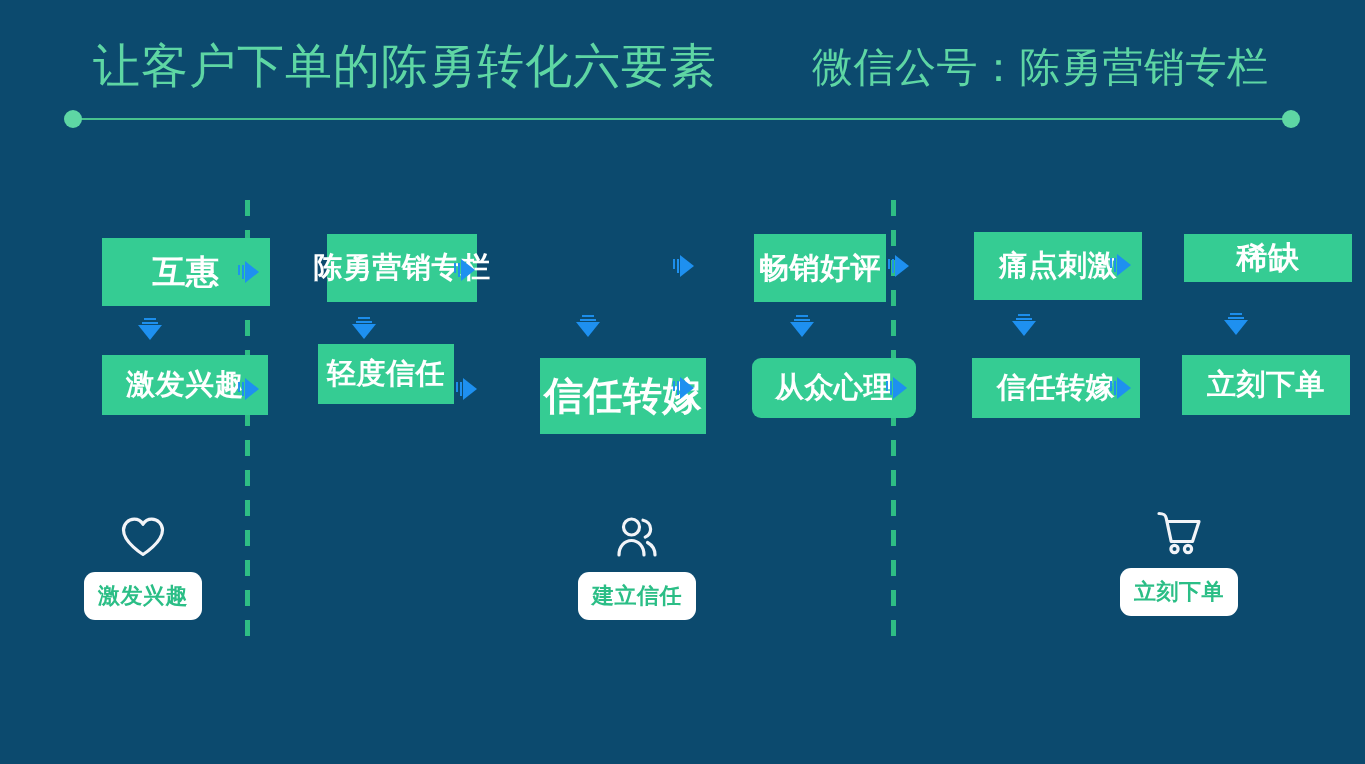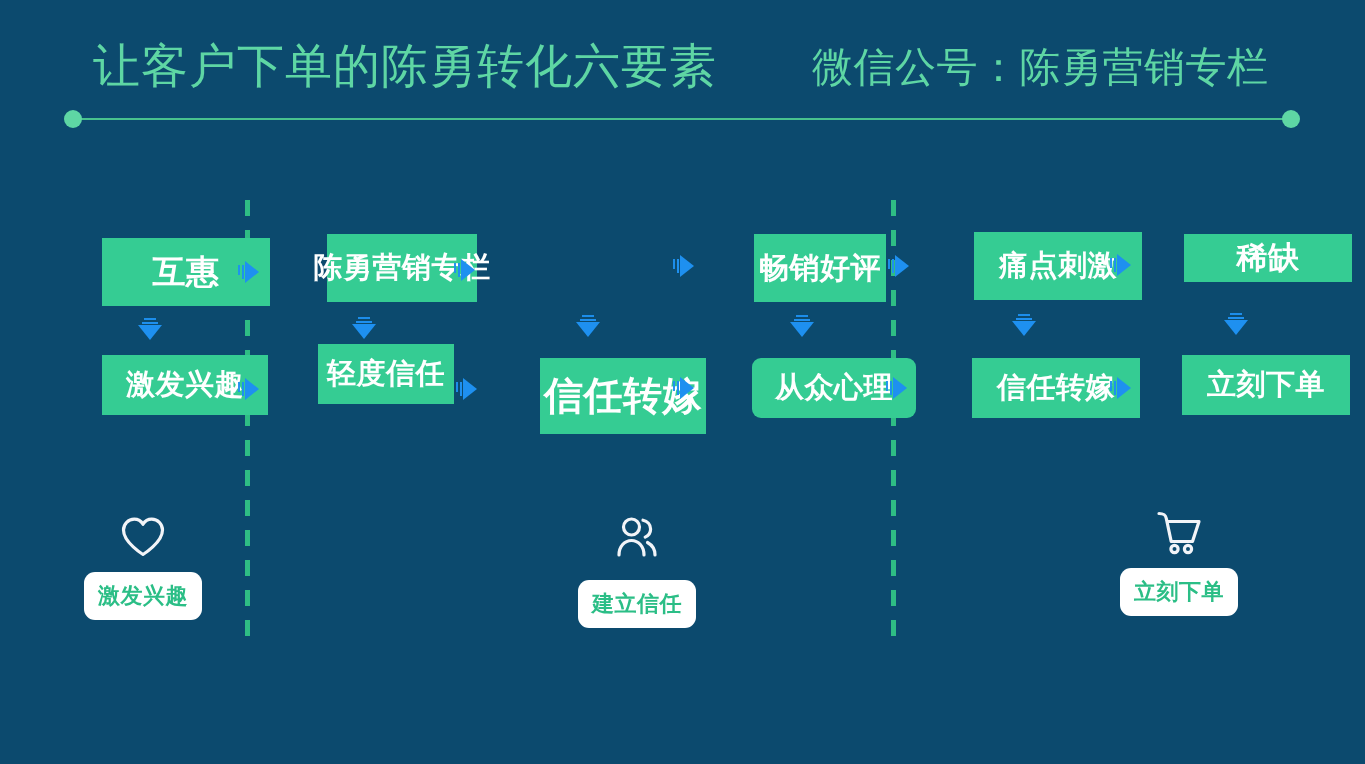--- a/index.html
+++ b/index.html
@@ -367,21 +367,21 @@
     <div class="stage-icon">
       <svg width="46" height="42" viewBox="0 0 46 42" fill="none" stroke="#F2F4F8" stroke-width="3.2" stroke-linecap="round" stroke-linejoin="round">
         <path d="M23 38.5 C23 38.5 3.5 26.5 3.5 14 C3.5 7.8 8.3 3.2 14.2 3.2
                  C18.3 3.2 21.4 5.5 23 8.3 C24.6 5.5 27.7 3.2 31.8 3.2
                  C37.7 3.2 42.5 7.8 42.5 14 C42.5 26.5 23 38.5 23 38.5 Z"></path>
       </svg>
     </div>
     <div class="stage-pill">激发兴趣</div>
   </div>
 
-  <div class="stage" style="left:556px; top:512px; width:162px;gap:8px;">
+  <div class="stage" style="left:556px; top:512px; width:162px;">
     <div class="stage-icon">
       <svg width="46" height="44" viewBox="0 0 46 44" fill="none" stroke="#F2F4F8" stroke-width="3.2" stroke-linecap="round" stroke-linejoin="round">
         <circle cx="17.5" cy="12" r="8"></circle>
         <path d="M5 40 C5 31.5 10.6 25.5 17.5 25.5 C24.4 25.5 30 31.5 30 40"></path>
         <path d="M29 5.2 C33.4 6.1 36.6 9.7 36.6 14 C36.6 17.6 34.4 20.7 31.2 22.1"></path>
         <path d="M33.5 27.5 C38 30 41 34.6 41 40"></path>
       </svg>
     </div>
     <div class="stage-pill">建立信任</div>
   </div>

